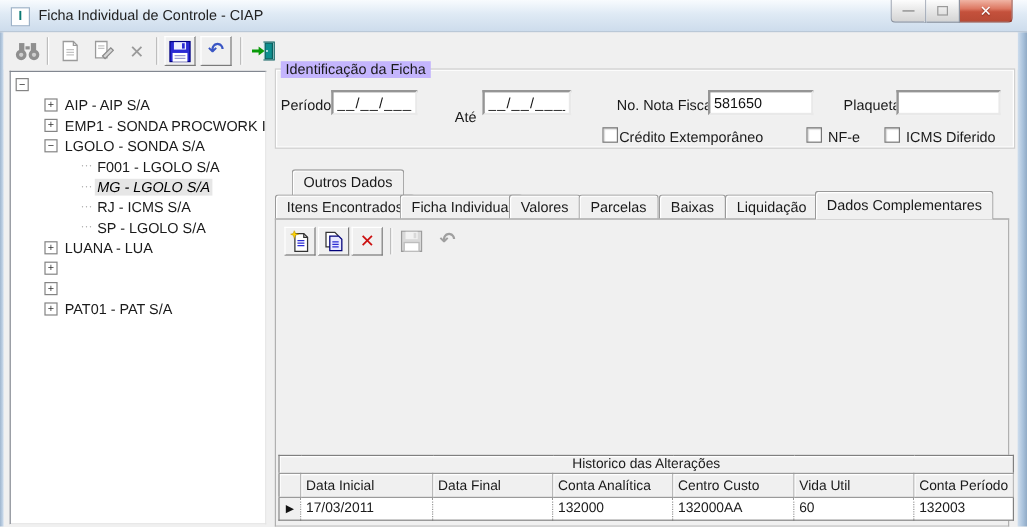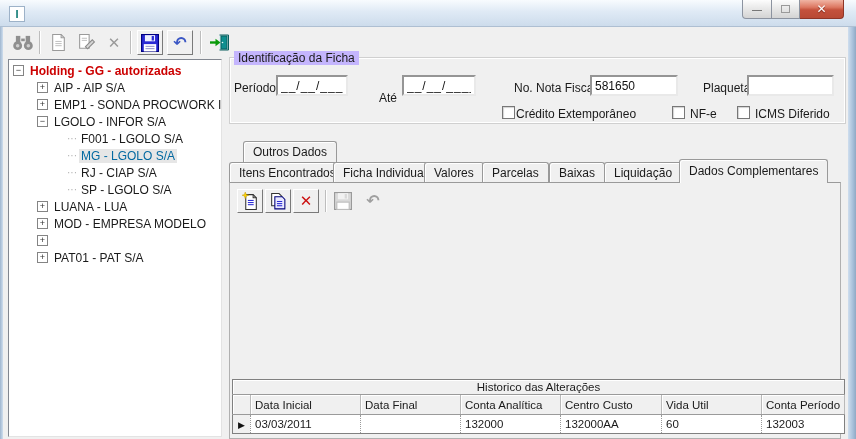--- a/index.html
+++ b/index.html
@@ -44,21 +44,21 @@
 
   
   .tree { position:absolute; left:8px; top:59px; width:214px; height:378px; background:#fff;
     border:1px solid #828790; border-right-color:#e3e3e3; border-bottom-color:#e3e3e3;
     overflow:hidden; padding-top:2px; }
   .titem { position:relative; height:17px; display:flex; align-items:center; white-space:nowrap; }
   .pm { width:11px; height:11px; border:1px solid #848484; background:#fff; font-size:9px;
     line-height:9px; text-align:center; color:#333; flex:0 0 11px; margin-right:4px; }
   .tlabel { padding:0 2px; }
   .titem.root .tlabel { color:#cc0000; font-weight:bold; }
-  .titem.selected .tlabel { background:#e6e6e6; color:#0369a1; }
+  .titem.selected .tlabel { background:#e6e6e6; color:#000000;font-style:italic; }
   .dash { color:#b0b0b0; margin-right:2px; font-size:10px; }
 
   
   .groupbox { position:absolute; left:229px; top:57px; width:617px; height:67px;
     border:1px solid #d0d0d0; box-shadow:inset 0 0 0 1px #ffffff, 0 0 0 0 #fff; }
   .legend { position:absolute; left:234px; top:51px; background:#c4b5fd; padding:0 4px; }
 
   .lbl { position:absolute; white-space:nowrap; }
   .fld { position:absolute; height:21px; border:2px inset #e9e9e9; background:#fff;
     font-family:"Liberation Sans","DejaVu Sans",sans-serif; font-size:12px; padding:0 3px; color:#111; }
@@ -98,20 +98,21 @@
 
   svg { display:block; }
 </style>
 </head>
 <body>
 
 <div class="window">
 
   <div class="titlebar">
     <div class="app-icon">I</div>
+    <div class="title-text">Ficha Individual de Controle - CIAP</div>
     <div class="win-controls">
       <div class="wbtn min">—</div>
       <div class="wbtn max">
           <span class="sq"></span>
         </div>
       <div class="wbtn close">✕</div>
     </div>
   </div>
   <div class="border-left"></div>
   <div class="border-right"></div>
@@ -177,57 +178,55 @@
         <circle cx="13.5" cy="9" r="0.8" fill="#e8f8f8"></circle>
         <path d="M1 9 h7" stroke="#0a9a0a" stroke-width="2.4"></path>
         <path d="M6.5 5.2 L11.5 9 L6.5 12.8 z" fill="#0a9a0a"></path>
       </svg>
     </div>
   </div>
 
   <div class="tree">
     <div class="titem root" style="padding-left:4px">
       <span class="pm">−</span>
-      <span class="tlabel">Holding -  GG -  autorizadas</span>
     </div>
     <div class="titem" style="padding-left:28px">
       <span class="pm">+</span>
       <span class="tlabel">AIP - AIP S/A</span>
     </div>
     <div class="titem" style="padding-left:28px">
       <span class="pm">+</span>
       <span class="tlabel">EMP1 - SONDA PROCWORK INFOR</span>
     </div>
     <div class="titem" style="padding-left:28px">
       <span class="pm">−</span>
-      <span class="tlabel">LGOLO - INFOR S/A</span>
+      <span class="tlabel">LGOLO - SONDA S/A</span>
     </div>
     <div class="titem" style="padding-left:58px">
       <span class="dash">···</span>
       <span class="tlabel">F001 - LGOLO S/A</span>
     </div>
     <div class="titem selected" style="padding-left:58px">
       <span class="dash">···</span>
       <span class="tlabel">MG - LGOLO S/A</span>
     </div>
     <div class="titem" style="padding-left:58px">
       <span class="dash">···</span>
-      <span class="tlabel">RJ - CIAP S/A</span>
+      <span class="tlabel">RJ - ICMS S/A</span>
     </div>
     <div class="titem" style="padding-left:58px">
       <span class="dash">···</span>
       <span class="tlabel">SP - LGOLO S/A</span>
     </div>
     <div class="titem" style="padding-left:28px">
       <span class="pm">+</span>
       <span class="tlabel">LUANA - LUA</span>
     </div>
     <div class="titem" style="padding-left:28px">
       <span class="pm">+</span>
-      <span class="tlabel">MOD - EMPRESA MODELO</span>
     </div>
     <div class="titem" style="padding-left:28px">
       <span class="pm">+</span>
     </div>
     <div class="titem" style="padding-left:28px">
       <span class="pm">+</span>
       <span class="tlabel">PAT01 - PAT S/A</span>
     </div>
   </div>
 
@@ -337,21 +336,21 @@
       <td class="sel"></td>
       <td>Data Inicial</td>
       <td>Data Final</td>
       <td>Conta Analítica</td>
       <td>Centro Custo</td>
       <td>Vida Util</td>
       <td>Conta Período</td>
     </tr>
     <tr class="data">
       <td class="sel"><span class="marker">▶</span></td>
-      <td>03/03/2011</td>
+      <td>17/03/2011</td>
       <td></td>
       <td>132000</td>
       <td>132000AA</td>
       <td>60</td>
       <td>132003</td>
     </tr>
   </tbody>
     </table>
 
 </div>

